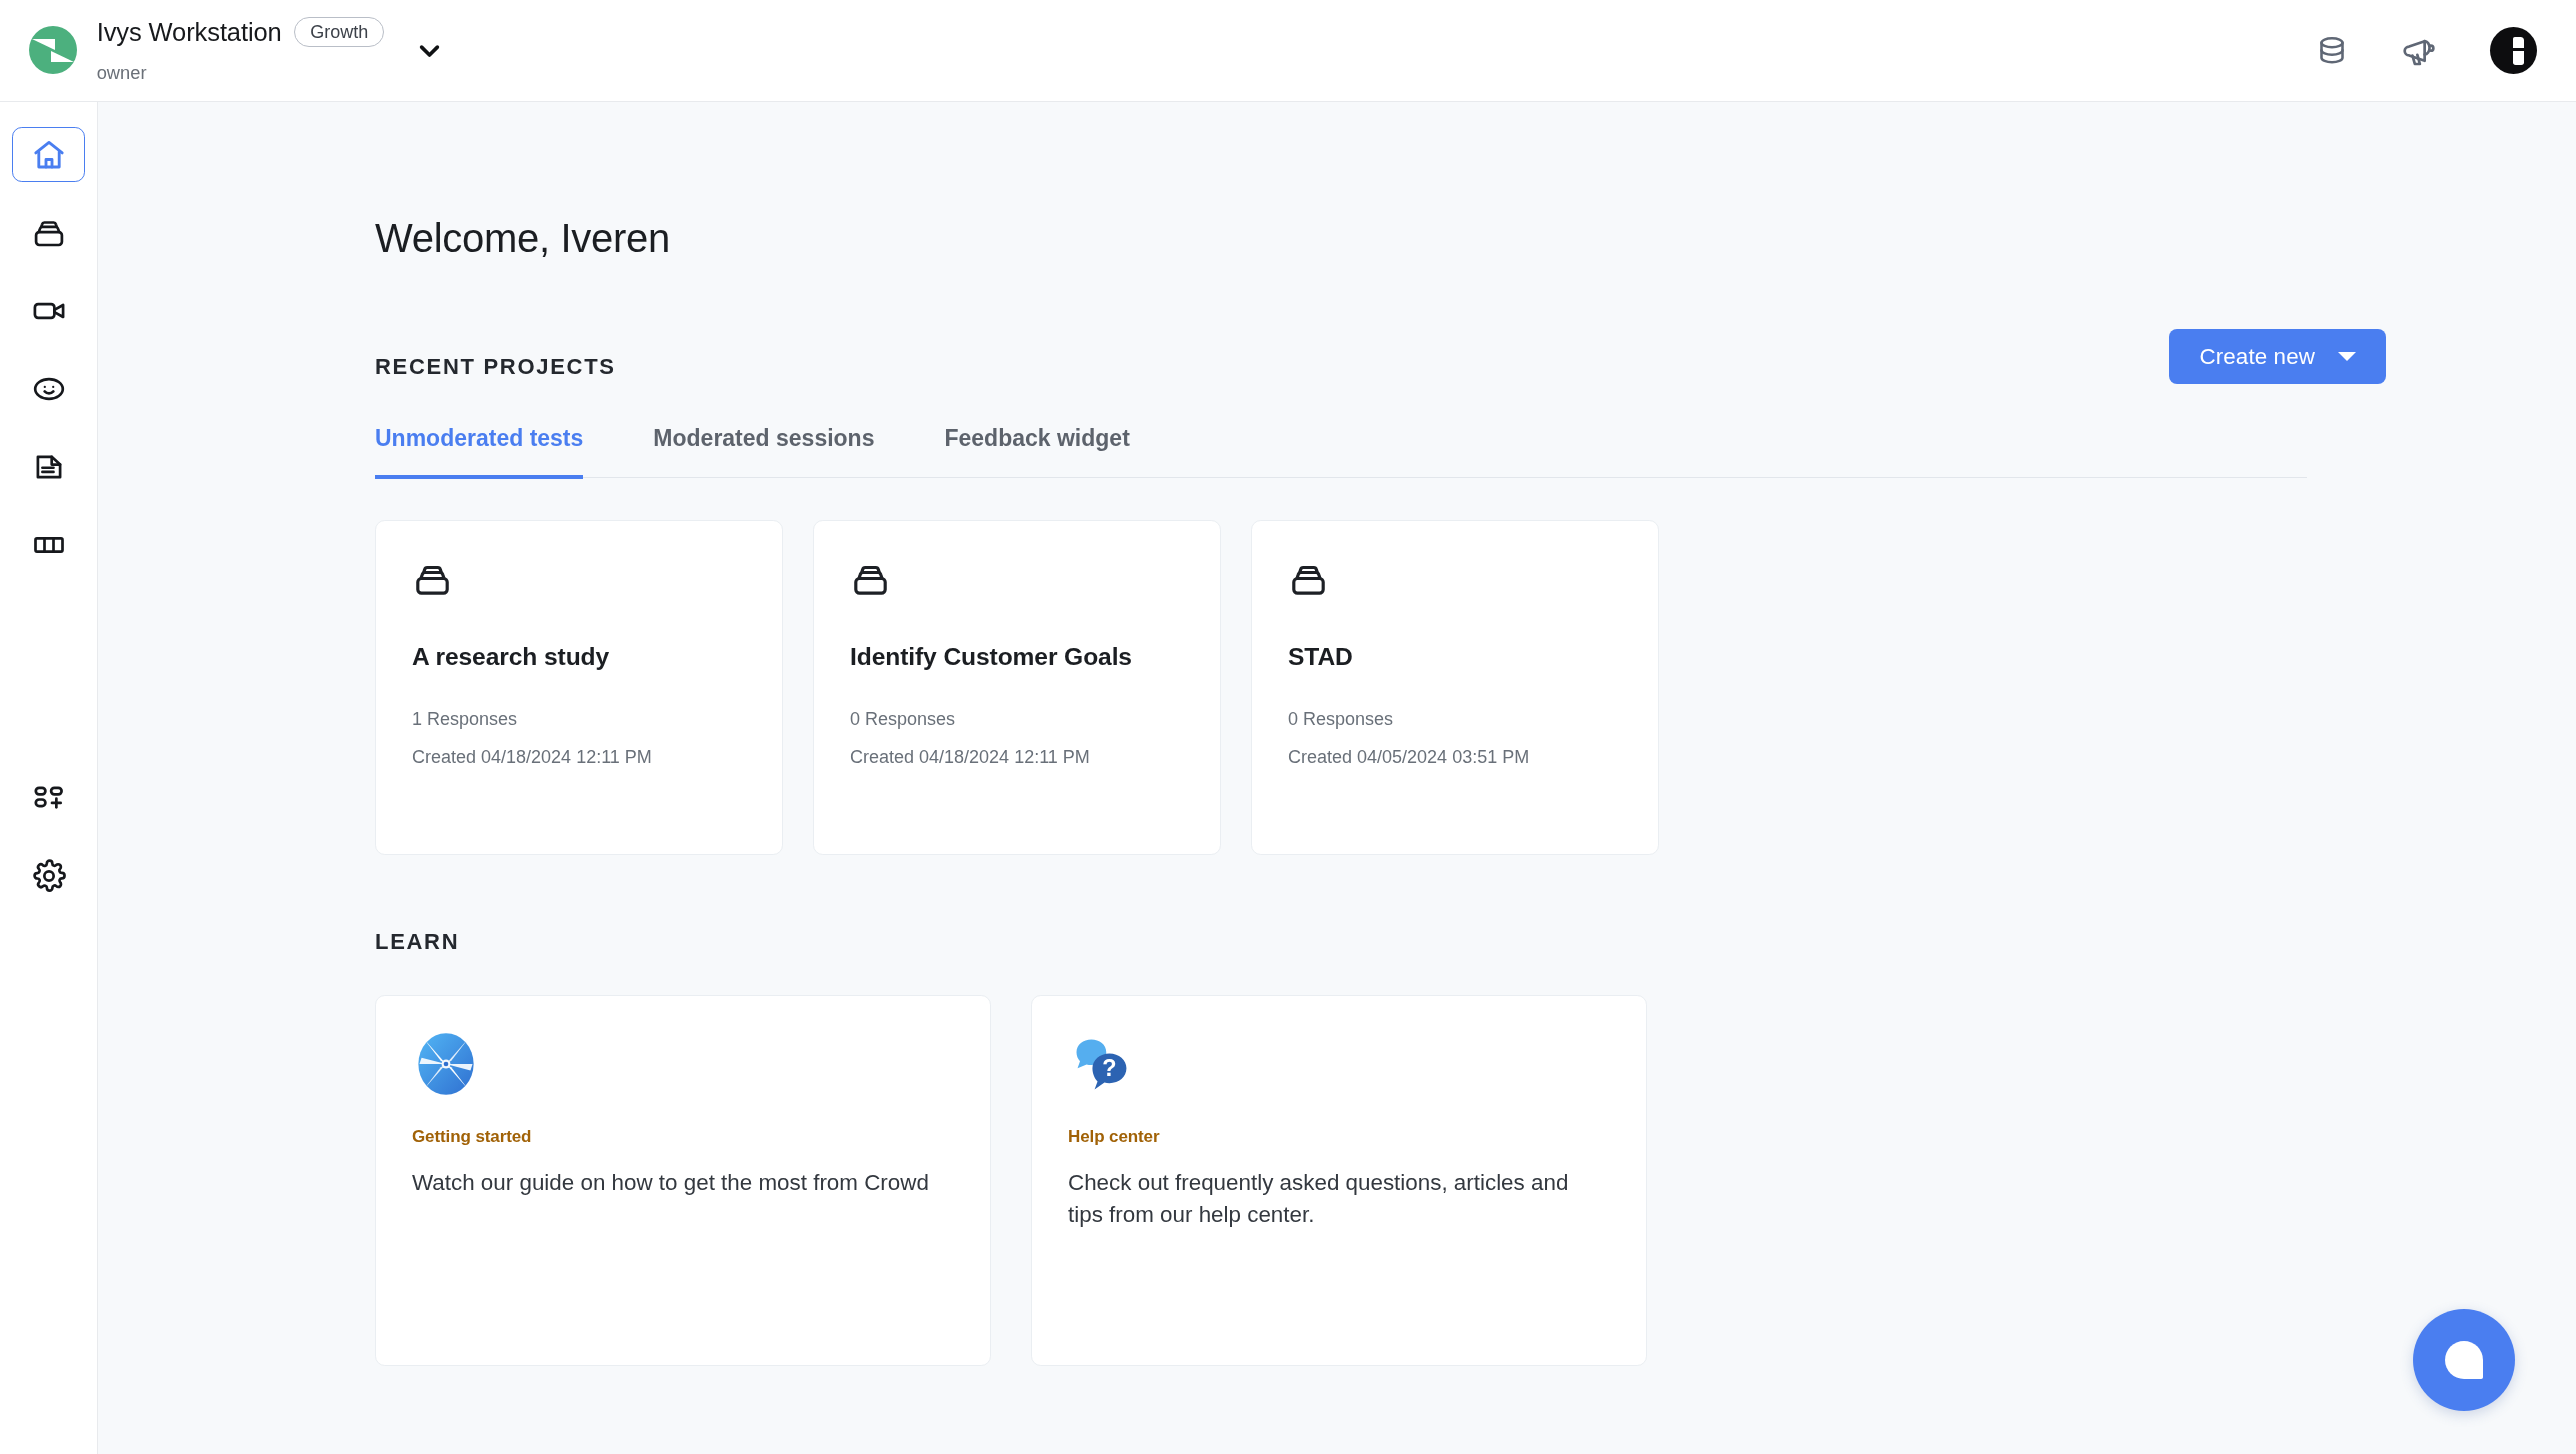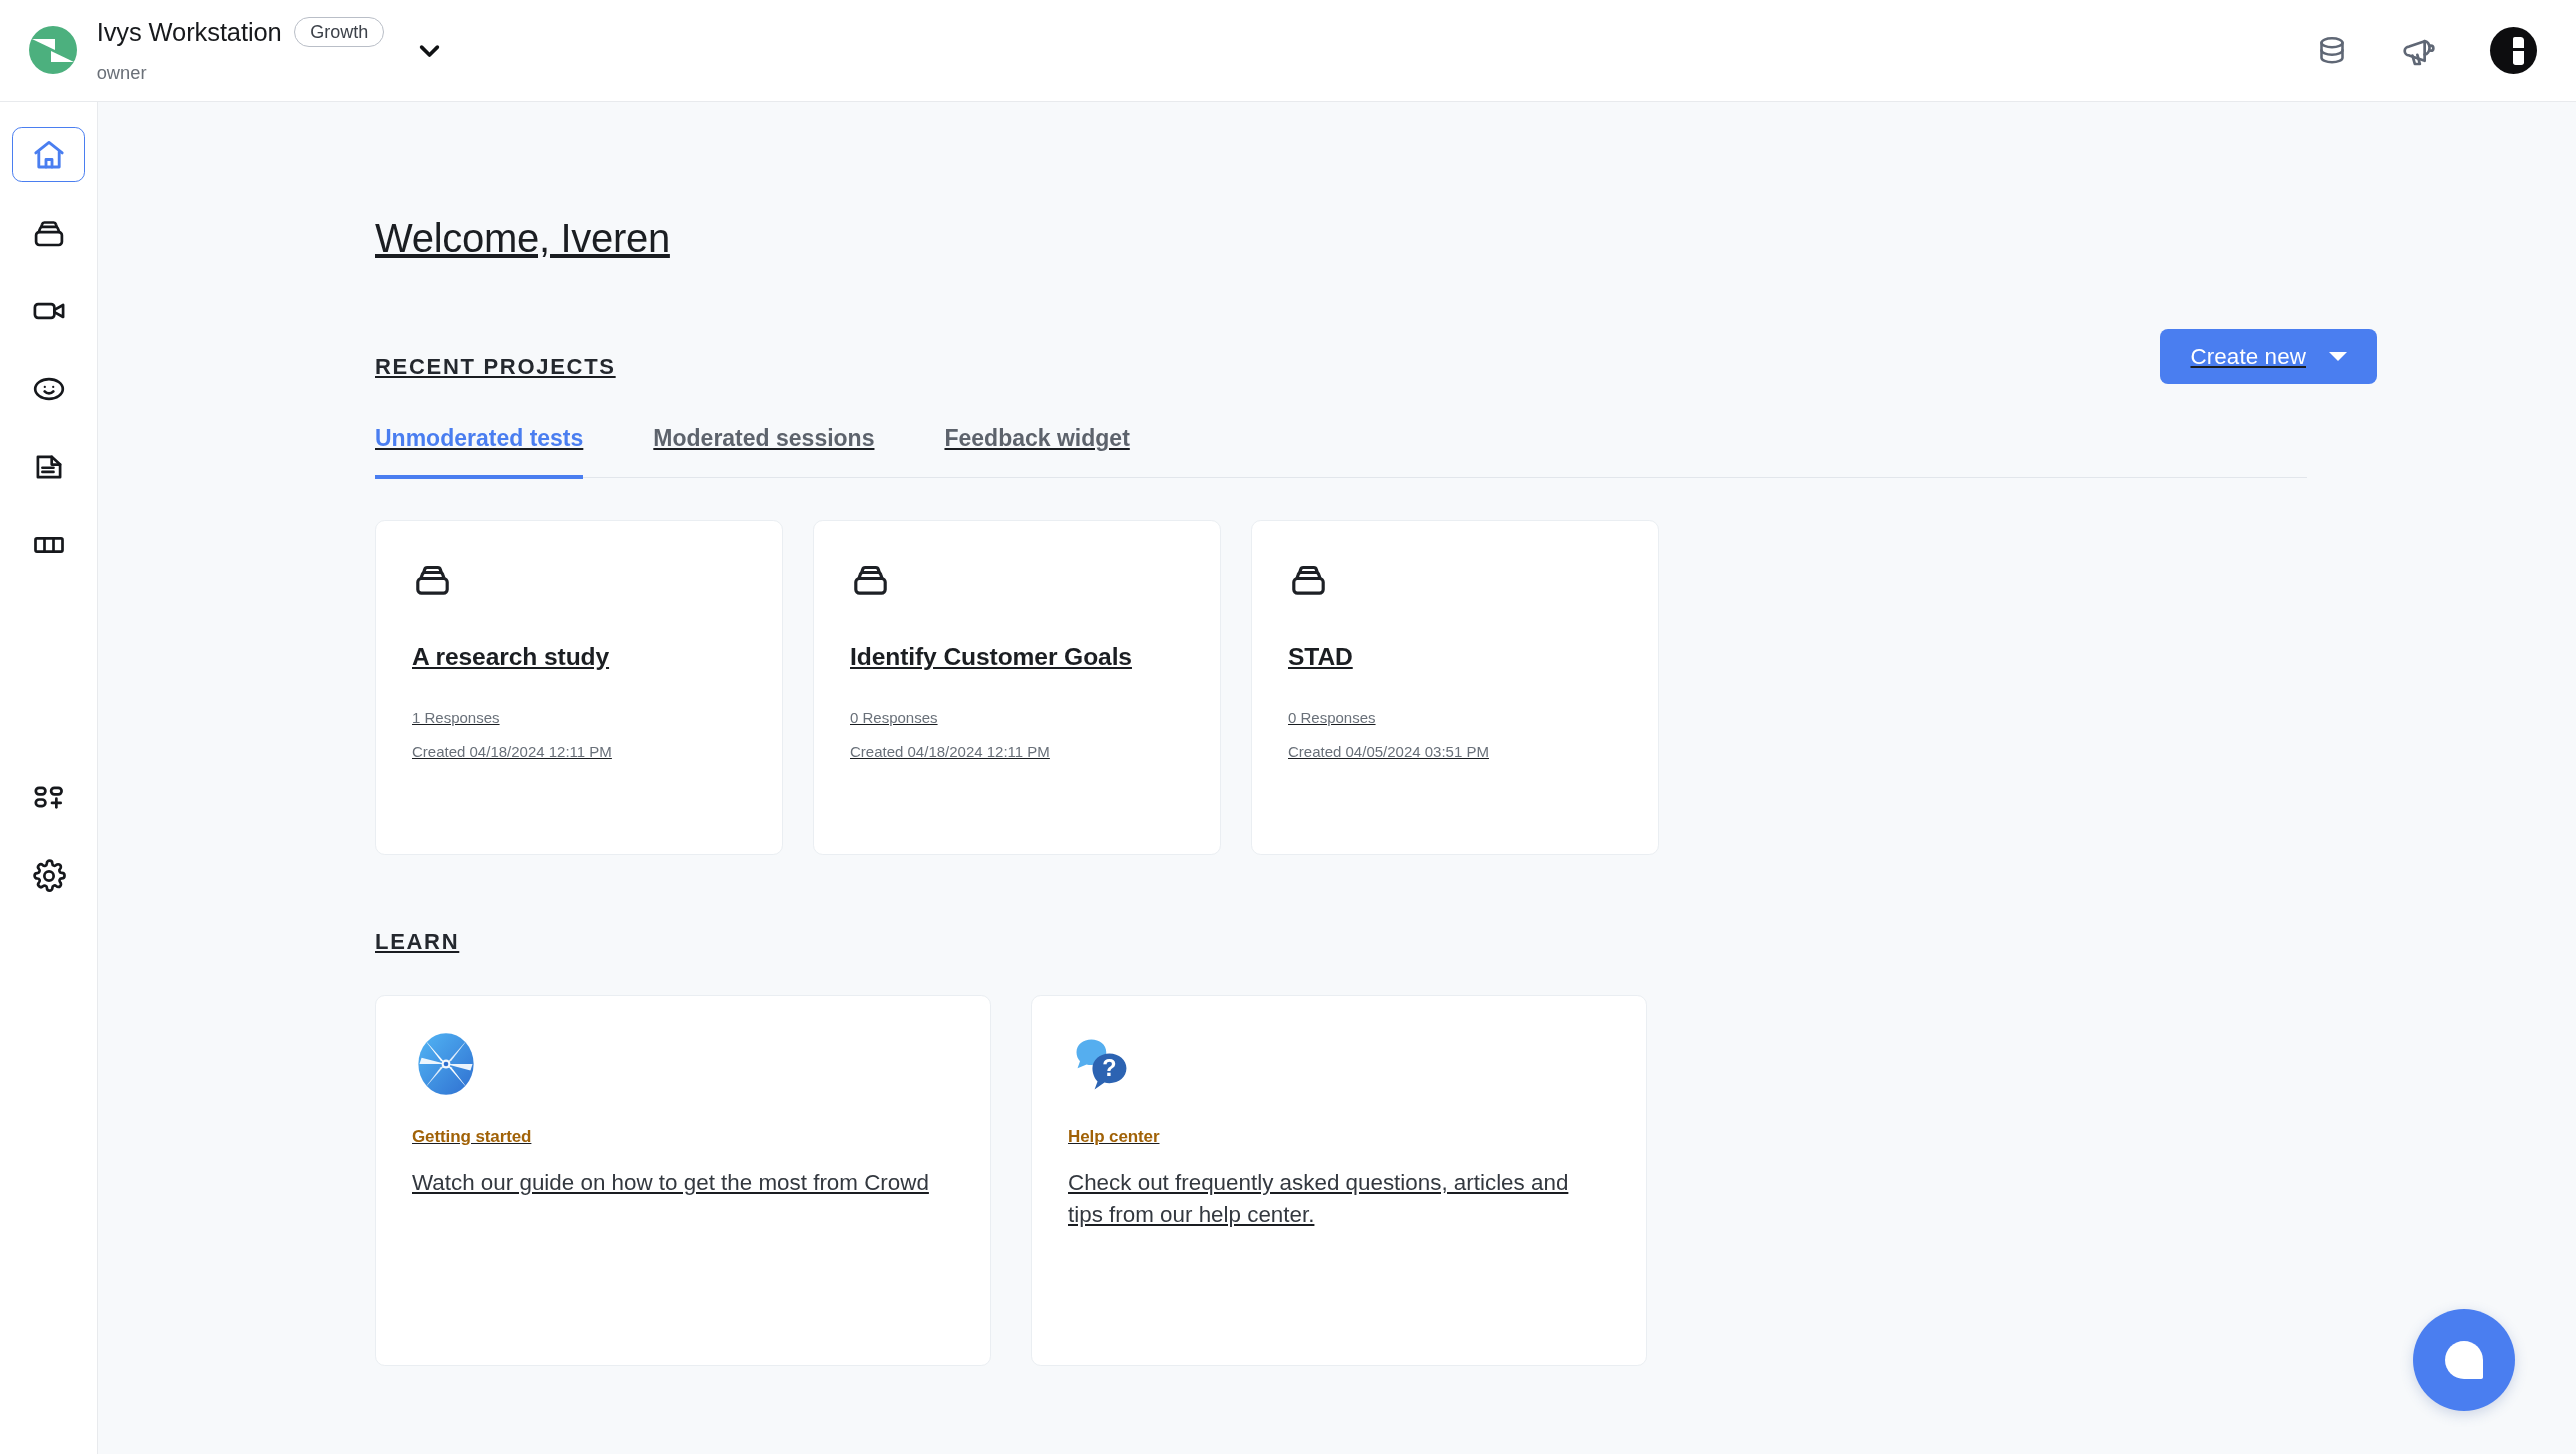--- a/index.html
+++ b/index.html
@@ -194,22 +194,21 @@
   
   .main {
     flex: 1 1 auto;
     background: #f7f9fb;
     overflow: hidden;
     position: relative;
     padding: 0 0 0 0;
   }
 
   .main-inner {
-    padding: 0 9px 0 277px;
-    text-decoration: underline;
+    padding: 0 0 0 277px;
   }
 
   .page-title {
     font-size: 40px;
     font-weight: 400;
     color: #1b1e22;
     letter-spacing: -0.3px;
     padding-top: 114px;
   }
 
@@ -303,21 +302,21 @@
   .proj-title {
     font-size: 24.6px;
     font-weight: 700;
     color: #1b1e22;
     letter-spacing: -0.1px;
     margin-bottom: 38px;
     white-space: nowrap;
   }
 
   .proj-meta {
-    font-size: 15px;
+    font-size: 18px;
     color: #697079;
     line-height: 1.18;
   }
   .proj-meta + .proj-meta { margin-top: 17px; }
 
   
   .learn-label {
     margin-top: 74px;
     font-size: 22px;
     font-weight: 700;

